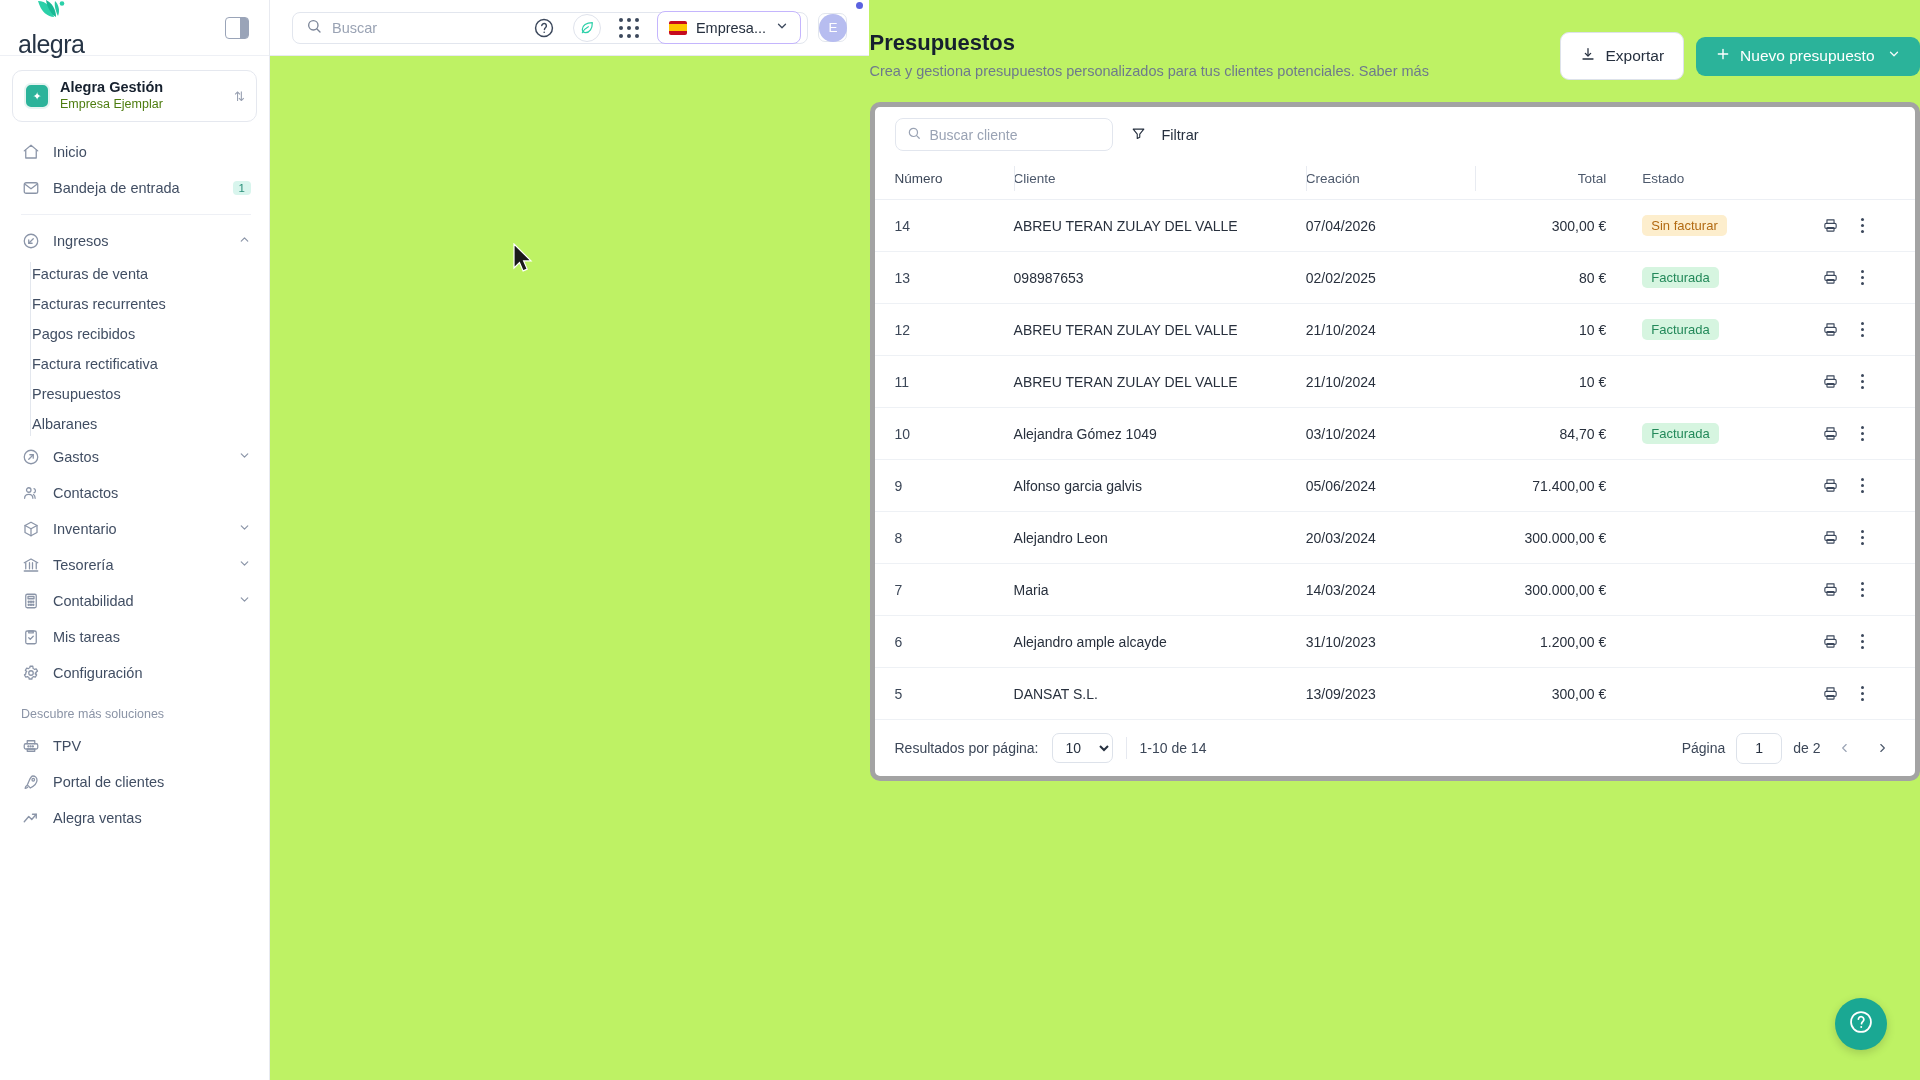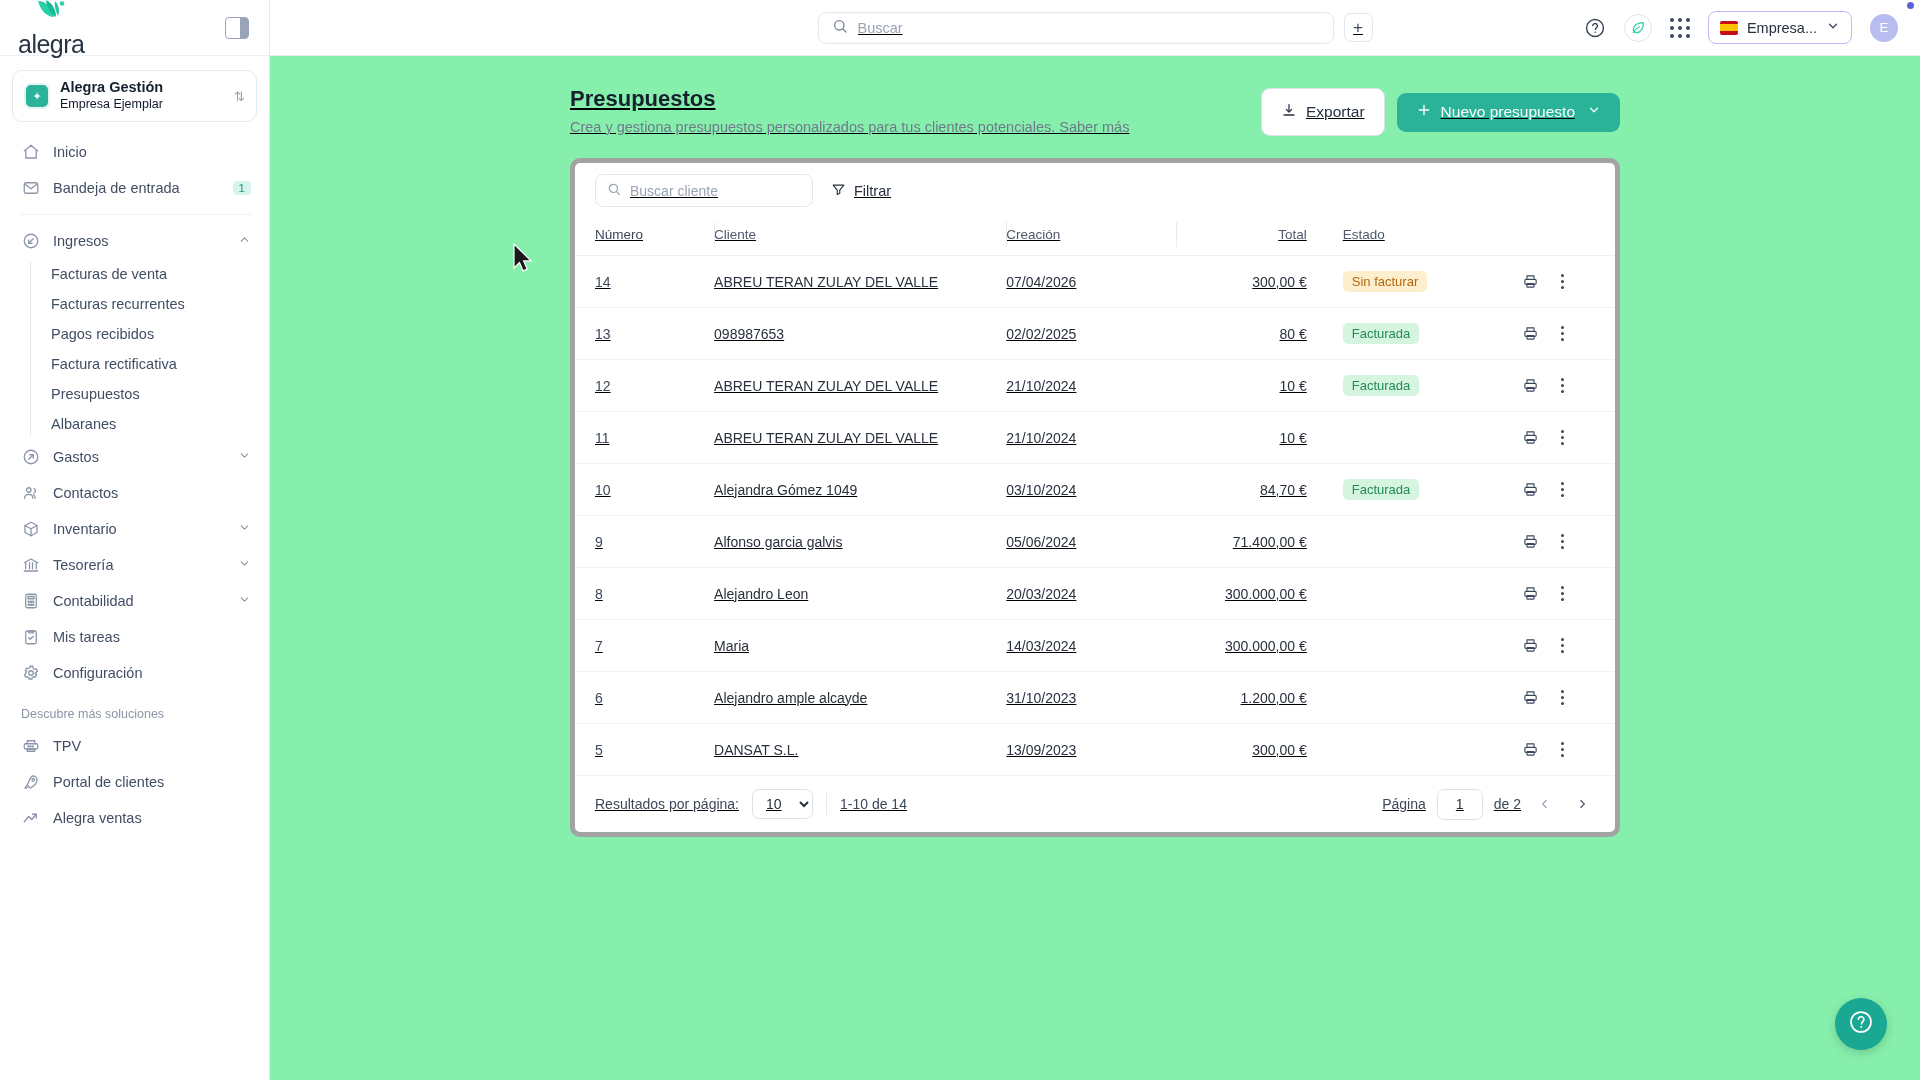--- a/index.html
+++ b/index.html
@@ -42,51 +42,51 @@
     cursor: pointer; background: #fff;
   }
   .company-logo {
     width: 26px; height: 26px; border-radius: 7px; background: #2bb39a;
     display: flex; align-items: center; justify-content: center; flex: 0 0 26px;
     border: 2px solid #e6f4f1;
   }
   .company-logo span { color: #fff; font-size: 11px; line-height: 1; }
   .company-meta { flex: 1; min-width: 0; }
   .company-name { font-size: 14.5px; font-weight: 700; color: #16202e; line-height: 1.2; }
-  .company-sub { font-size: 12.5px; color: #0f172a; line-height: 1.35; }
+  .company-sub { font-size: 12.5px; color: #4d7c0f; line-height: 1.35; }
   .updown { color: #99a1b2; font-size: 13px; line-height: 1; }
 
   .nav { padding: 6px 0 0 0; flex: 1; overflow: hidden; }
   .nav-item {
     height: 36px; display: flex; align-items: center; gap: 13px;
     padding: 0 18px 0 21px; cursor: pointer; color: #414e63; font-size: 14.5px;
     position: relative;
   }
   .nav-item .ico { width: 19px; height: 19px; flex: 0 0 19px; display:flex; align-items:center; justify-content:center; }
   .nav-item .lbl { flex: 1; white-space: nowrap; }
   .nav-item .chev { color: #8b94a6; }
   .badge-inbox {
     background: #d8f5ed; color: #2a8f7a; font-size: 11.5px; border-radius: 4px;
     padding: 1px 6px; font-weight: 500;
   }
   .nav-sep { height: 1px; background: #eef0f5; margin: 8px 18px 8px 21px; }
-  .sub-wrap { position: relative; padding-left: 47px; }
+  .sub-wrap { position: relative; padding-left: 28px; }
   .sub-wrap::before {
     content: ""; position: absolute; left: 30px; top: 3px; bottom: 3px; width: 1px; background: #e3e7ee;
   }
   .sub-item {
     height: 30px; display: flex; align-items: center; font-size: 14.5px; color: #414e63;
     cursor: pointer; padding-left: 4px;
   }
   .sb-section-label {
     font-size: 12.5px; color: #8b94a6; padding: 16px 21px 7px 21px;
   }
 
   
-  .main { flex: 1; display: flex; flex-direction: column; min-width: 0; background: #86efac; text-decoration: underline; }
+  .main { flex: 1; display: flex; flex-direction: row; min-width: 0; background: #bef264; }
   .topbar {
     height: 56px; background: #fff; border-bottom: 1px solid #e8eaf0;
     display: flex; align-items: center; padding: 0 22px; flex: 0 0 56px; position: relative;
   }
   .search-wrap { display: flex; align-items: center; gap: 10px; margin: 0 auto; }
   .search-box {
     width: 516px; height: 32px; border: 1px solid #e2e6ee; border-radius: 8px;
     display: flex; align-items: center; gap: 10px; padding: 0 13px; background: #fff;
   }
   .search-box input {
@@ -154,21 +154,21 @@
   .mini-search {
     width: 218px; height: 33px; border: 1px solid #e2e6ee; border-radius: 8px;
     display: flex; align-items: center; gap: 9px; padding: 0 11px;
   }
   .mini-search input {
     border: none; outline: none; font-size: 14px; width: 100%;
     font-family: "Liberation Sans", sans-serif; color: #26303f; background: transparent;
   }
   .mini-search input::placeholder { color: #9aa3b4; }
   .filtrar {
-    display: flex; align-items: center; gap: 8px; font-size: 14.5px;
+    display: flex; align-items: center; gap: 16px; font-size: 14.5px;
     color: #26303f; cursor: pointer; font-weight: 500;
   }
 
   table { width: 100%; border-collapse: collapse; }
   thead th {
     font-size: 13.5px; font-weight: 400; color: #4d596c; text-align: left;
     padding: 9px 0 13px 0; border-bottom: 1px solid #eceff4; position: relative;
   }
   thead th .colsep { position: absolute; left: 0; top: 4px; bottom: 8px; width: 1px; background: #e8ebf1; }
   tbody td {

